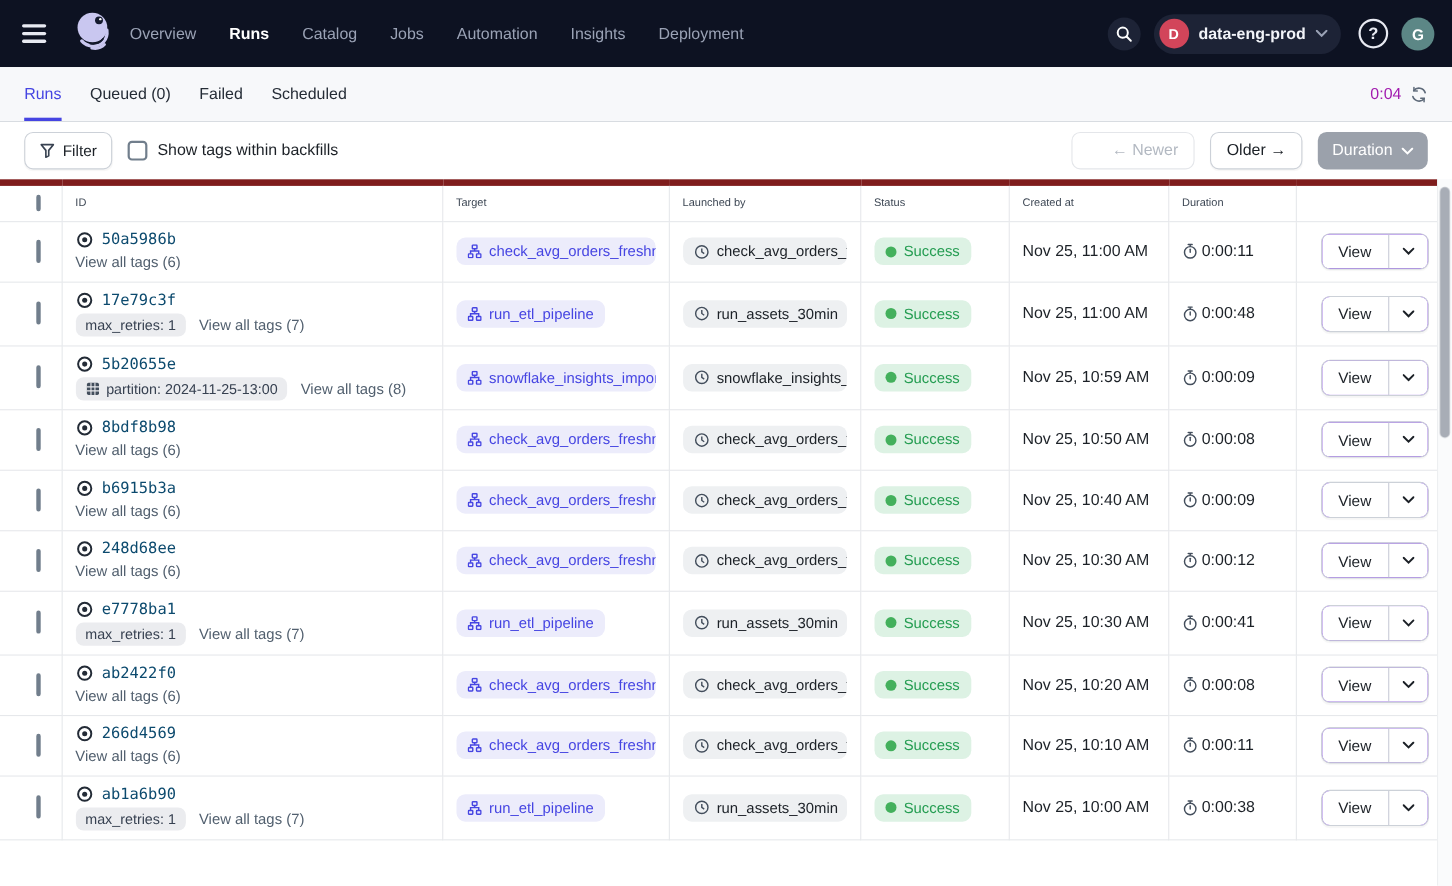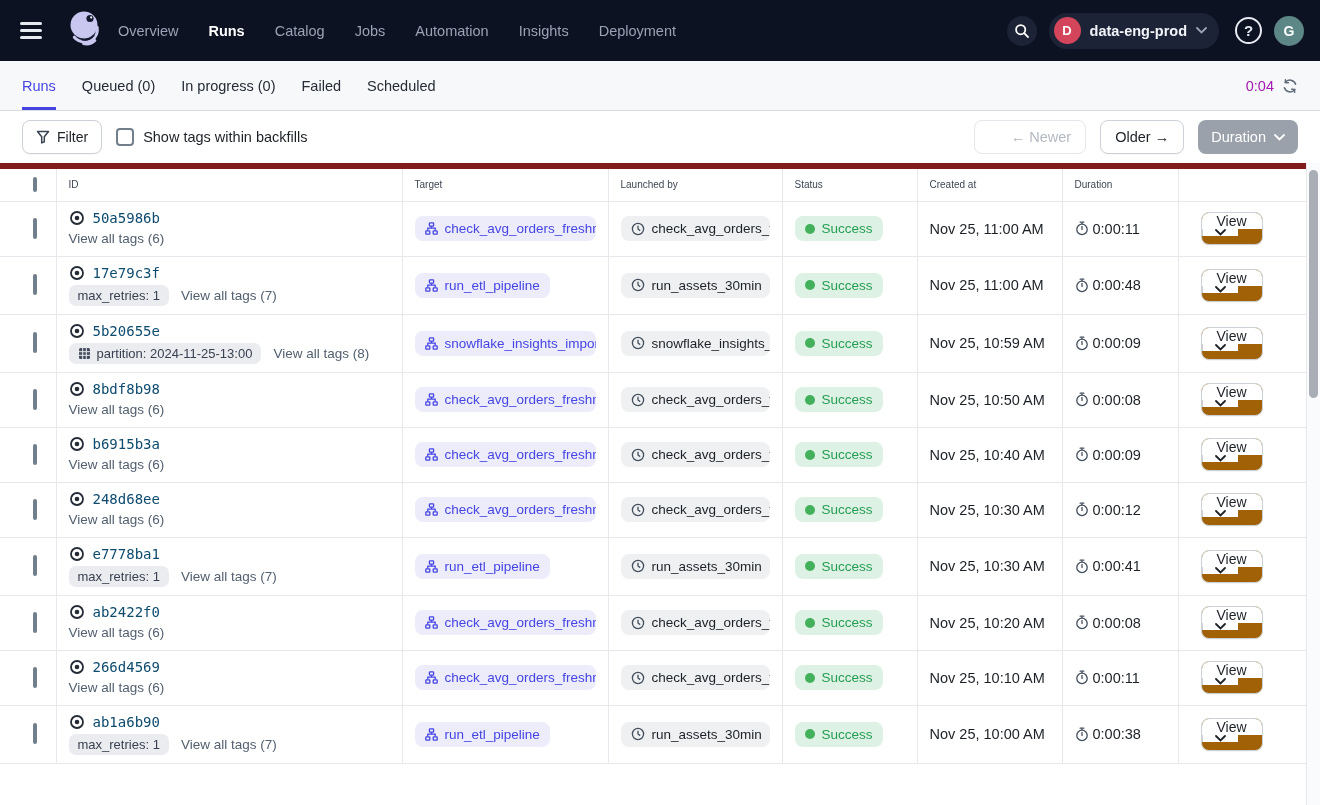--- a/index.html
+++ b/index.html
@@ -58,21 +58,21 @@
   .tags-line { display:flex; align-items:center; gap:12px; margin-top:4px; min-height:18px; }
   .tag-pill { background:#ebecef; border-radius:7px; padding:3px 9px; font-size:13px; color:#374151; display:flex; align-items:center; gap:6px; white-space:nowrap; }
   .view-all { font-size:13.5px; color:#52606f; cursor:pointer; white-space:nowrap; }
   .pill { display:inline-flex; align-items:center; gap:7px; border-radius:8px; padding:5px 10px; font-size:13.5px; white-space:nowrap; max-width:100%; overflow:hidden; cursor:pointer; }
   .pill-target { background:#ececfb; color:#4645e2; }
   .pill-launch { background:#eef0f2; color:#1c2127; }
   .pill-status { background:#ddf2e4; color:#259d52; font-weight:500; cursor:default; }
   .status-dot { width:10px; height:10px; border-radius:50%; background:#43b05c; flex:none; }
   .created { font-size:14.5px; color:#1c2127; white-space:nowrap; }
   .duration { display:flex; align-items:center; gap:4px; font-size:14.5px; color:#1c2127; white-space:nowrap; }
-  .view-group { display:inline-flex; height:33px; border:1px solid #ccd1d8; border-radius:8px; overflow:hidden; background:#a16207; box-shadow:0 1px 1px rgba(0,0,0,.04); margin-left:10px;flex-direction:column; }
+  .view-group { display:inline-flex; height:33px; border:1px solid #ccd1d8; border-radius:8px; overflow:hidden; background:#6d28d9; box-shadow:0 1px 1px rgba(0,0,0,.04); margin-left:10px; }
   .view-btn { padding:0 15px; font-size:14px; color:#1c2127; background:#fff; border:none; display:flex; align-items:center; cursor:pointer; }
   .view-caret { width:36px; border:none; border-left:1px solid #ccd1d8; background:#fff; display:flex; align-items:center; justify-content:center; cursor:pointer; }
 
   
   .scrollbar-track { position:fixed; top:163px; right:0; bottom:0; width:14px; background:#fafbfc; border-left:1px solid #e6e8eb; }
   .scrollbar-thumb { position:absolute; top:7px; left:2px; width:9px; height:228px; border-radius:5px; background:#a8adb6; cursor:grab; }
 
   .icon { flex:none; display:inline-flex; }
 </style>
 </head>
@@ -121,21 +121,20 @@
     </div>
     <div class="help-circle">?</div>
     <div class="avatar">G</div>
   </div>
 </header>
 
 <div class="tabbar">
   <div class="tabs">
       <div class="tab active">Runs</div>
       <div class="tab">Queued (0)</div>
-      <div class="tab">In progress (0)</div>
       <div class="tab">Failed</div>
       <div class="tab">Scheduled</div>
     </div>
   <div class="tabbar-right">
     <span class="timer">0:04</span>
     <span class="icon">
       <svg width="16" height="16" viewBox="0 0 16 16" fill="none" stroke="#5f6b7a" stroke-width="1.5" stroke-linecap="round">
         <path d="M13.6 6.2A6 6 0 0 0 3.2 4.4"></path>
           <path d="M2.4 9.8a6 6 0 0 0 10.4 1.8"></path>
         <path d="M3.4 1.6v3l3 .1" stroke-width="1.4"></path>

